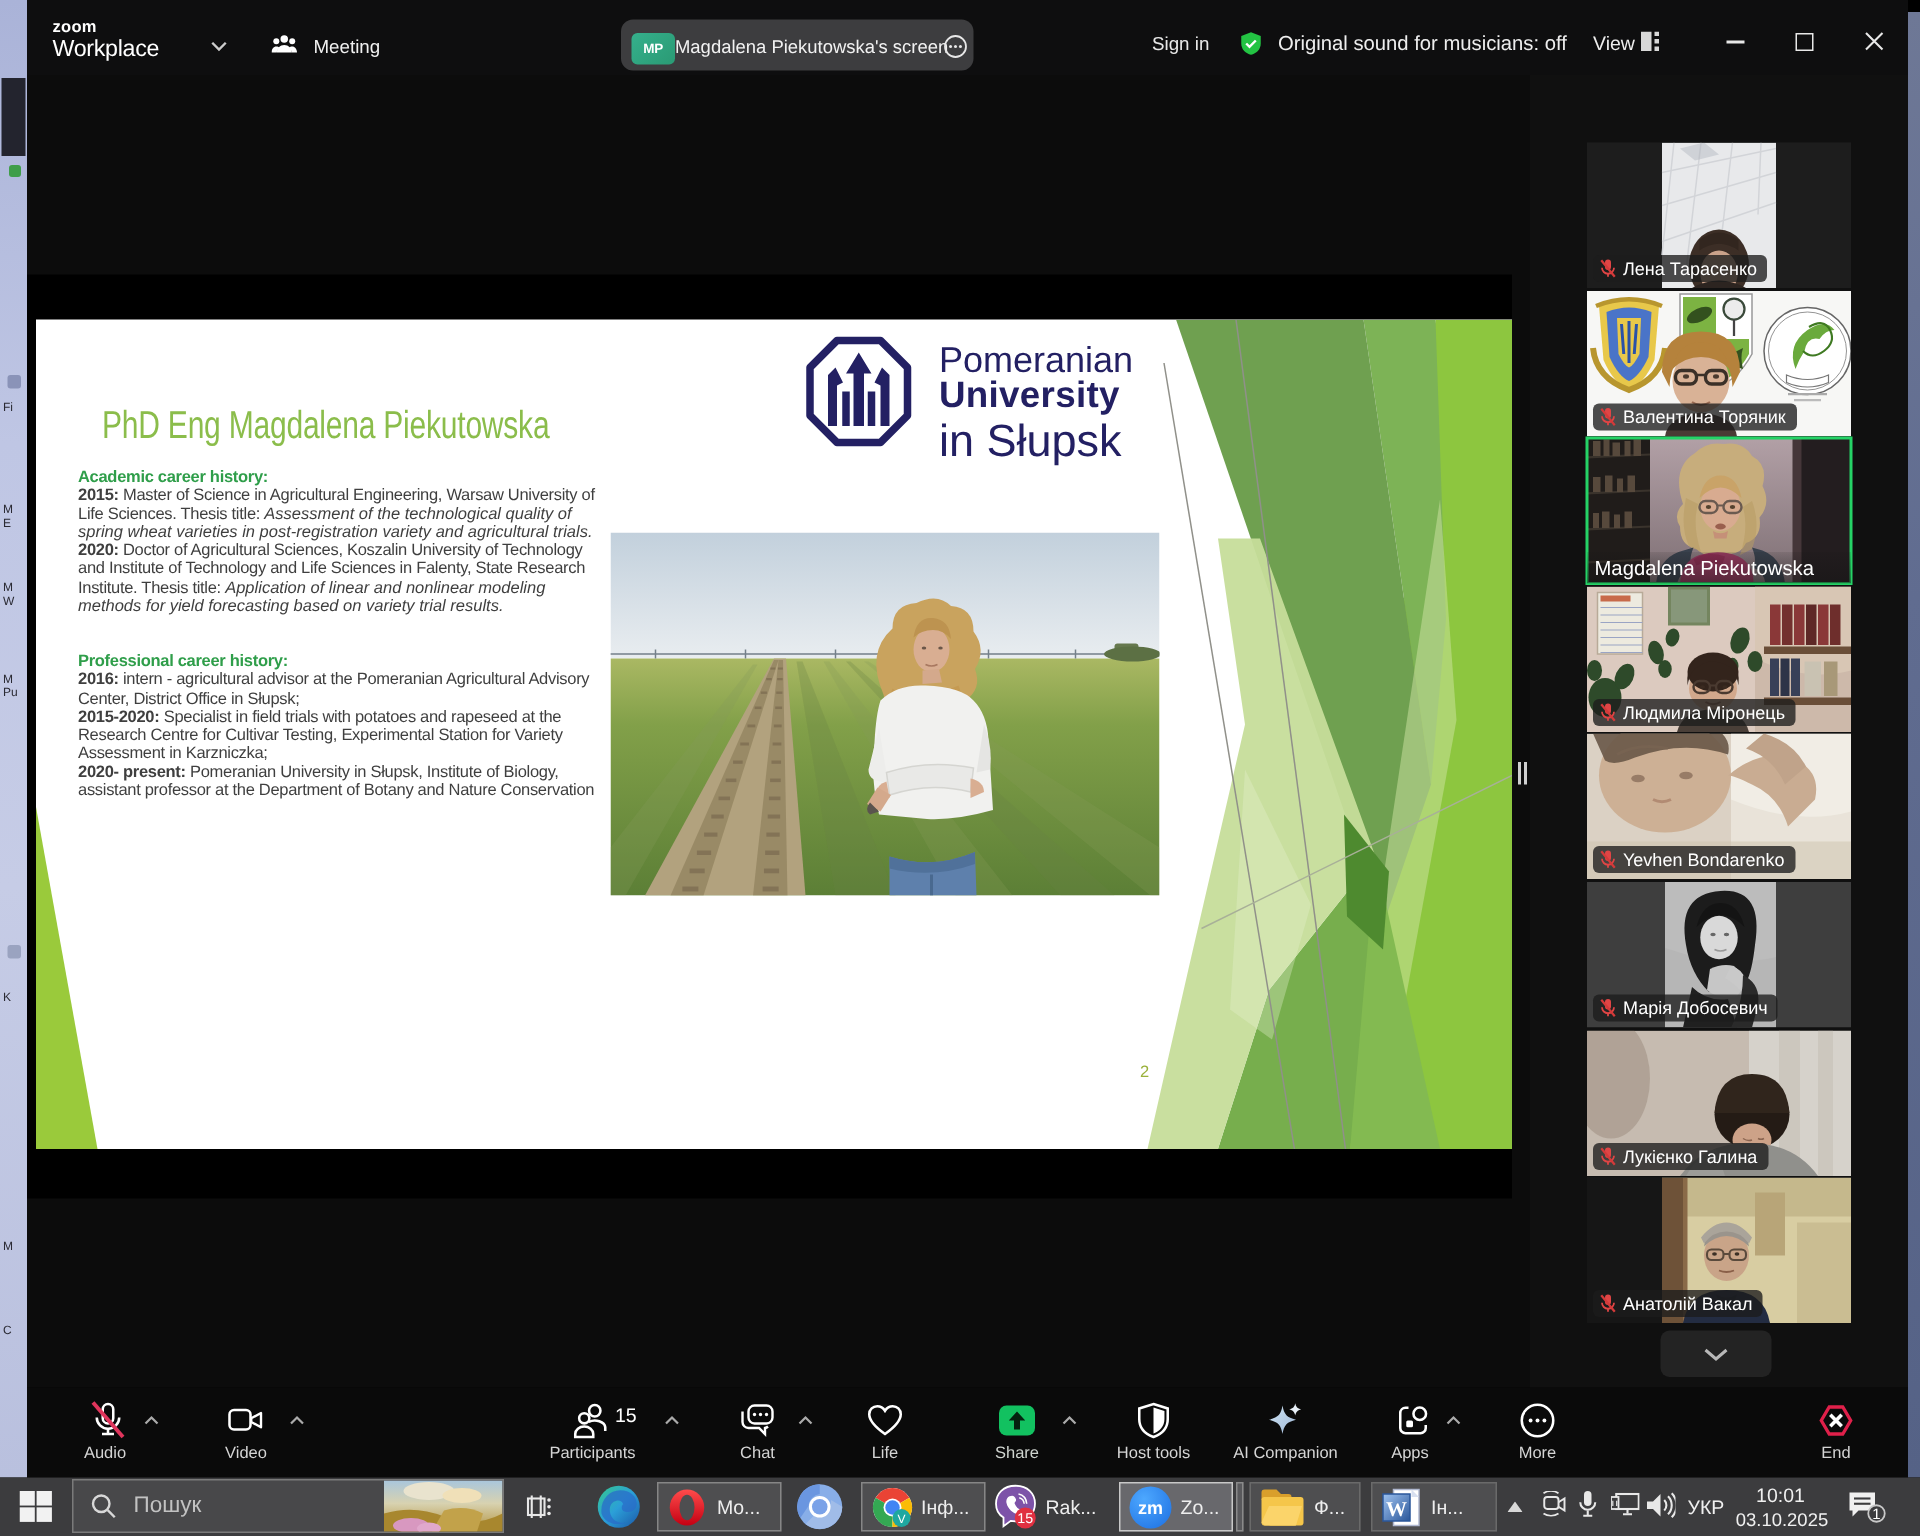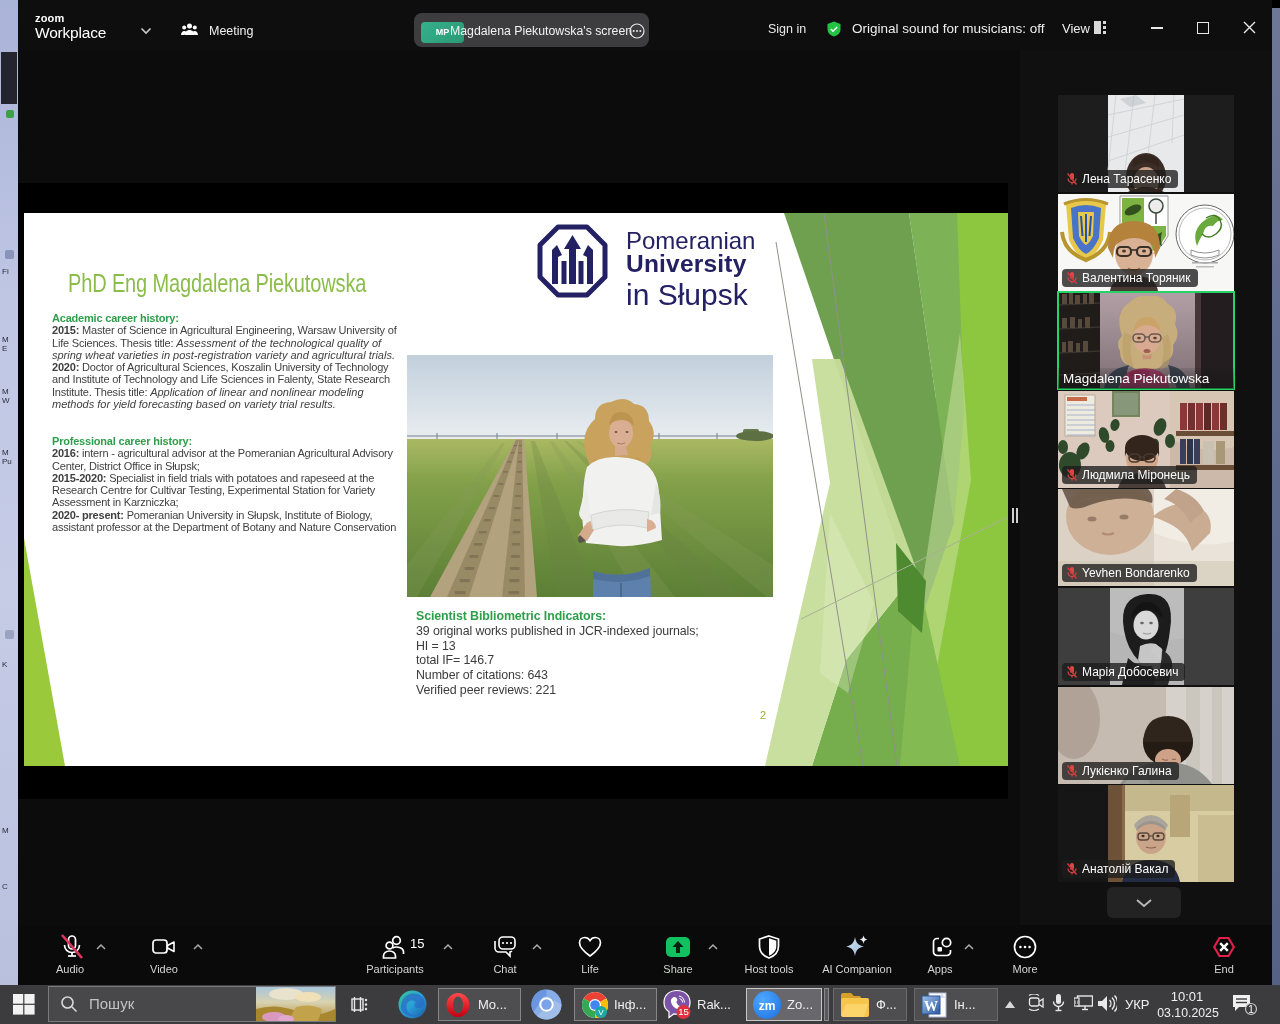--- a/index.html
+++ b/index.html
@@ -34,21 +34,21 @@
  <svg class="abs" style="left:163px;top:22px" width="17" height="16" viewBox="0 0 17 16" fill="#fff">
       <circle cx="8.5" cy="4" r="2.5"></circle>
       <path d="M3.5 13c0-2.8 2.2-5 5-5s5 2.2 5 5z"></path>
       <circle cx="3.2" cy="5.5" r="2"></circle>
       <path d="M0 13c0-2.2 1.4-4 3.2-4 .8 0 1.6.3 2.2.9-1 .8-1.7 1.9-1.9 3.1z"></path>
       <circle cx="13.8" cy="5.5" r="2"></circle>
       <path d="M17 13c0-2.2-1.4-4-3.2-4-.8 0-1.6.3-2.2.9 1 .8 1.7 1.9 1.9 3.1z"></path>
     </svg>
  <div class="abs" style="left:191px;top:24px;color:#f0f0f0;font-size:12.5px">Meeting</div>
  <div class="abs" style="left:396px;top:13px;width:235px;height:34px;background:#3d3d3f;border-radius:8px"></div>
- <div class="abs" style="left:403px;top:22px;width:43px;height:21px;border-radius:4px;background:linear-gradient(135deg,#35b08c,#2a9a74);color:#fff;font-size:9px;font-weight:bold;text-align:center;line-height:21px">MP</div>
+ <div class="abs" style="left:403px;top:22px;width:29px;height:21px;border-radius:4px;background:linear-gradient(135deg,#35b08c,#2a9a74);color:#fff;font-size:9px;font-weight:bold;text-align:center;line-height:21px">MP</div>
  <div class="abs" style="left:432px;top:24px;color:#f2f2f2;font-size:12.3px">Magdalena Piekutowska's screen</div>
  <svg class="abs" style="left:611px;top:23px" width="16" height="16" viewBox="0 0 16 16">
       <circle cx="8" cy="8" r="7" stroke="#e8e8e8" stroke-width="1.2" fill="none"></circle>
       <circle cx="4.7" cy="8" r="1" fill="#e8e8e8"></circle>
       <circle cx="8" cy="8" r="1" fill="#e8e8e8"></circle>
       <circle cx="11.3" cy="8" r="1" fill="#e8e8e8"></circle>
     </svg>
  <div class="abs" style="left:750px;top:22px;color:#e8e8e8;font-size:12.5px">Sign in</div>
  <svg class="abs" style="left:808px;top:21px" width="16" height="16" viewBox="0 0 16 16">
       <path d="M8 .5 14.5 3v5c0 4-3 6.7-6.5 7.5C4.5 14.7 1.5 12 1.5 8V3Z" fill="#23c343"></path>
@@ -99,28 +99,20 @@
  </div>
  <div class="abs slidetxt" id="blk2" style="left:28px;top:222px">
   <div class="sh">Professional career history:</div>
   <div><b>2016:</b> intern - agricultural advisor at the Pomeranian Agricultural Advisory</div>
   <div>Center, District Office in Słupsk;</div>
   <div><b>2015-2020:</b> Specialist in field trials with potatoes and rapeseed at the</div>
   <div>Research Centre for Cultivar Testing, Experimental Station for Variety</div>
   <div>Assessment in Karzniczka;</div>
   <div><b>2020- present:</b> Pomeranian University in Słupsk, Institute of Biology,</div>
   <div>assistant professor at the Department of Botany and Nature Conservation</div>
- </div>
- <div class="abs" id="blk4" style="left:392px;top:396px;font-size:12.4px;line-height:14.8px;color:#3c3c3c;letter-spacing:-.1px;white-space:nowrap">
-  <div style="color:#2f9e4a;font-weight:bold">Scientist Bibliometric Indicators:</div>
-  <div>39 original works published in JCR-indexed journals;</div>
-  <div>HI = 13</div>
-  <div>total IF= 146.7</div>
-  <div>Number of citations: 643</div>
-  <div>Verified peer reviews: 221</div>
  </div>
  <div class="abs" style="left:736px;top:496px;font-size:11px;color:#9ab13b">2</div>
  <svg class="abs" style="left:513px;top:11px" width="71" height="74" viewBox="0 0 71 74">
   <path d="M21 3 H50 L68 21 V53 L50 71 H21 L3 53 V21 Z" fill="none" stroke="#232063" stroke-width="5" stroke-linejoin="round"></path>
   <polygon points="35.5,11 44,25 39,25 39,60 32,60 32,25 27,25" fill="#232063"></polygon>
   <polygon points="15,26 20,21 25,31 21,33 21,60 15,60" fill="#232063"></polygon>
   <polygon points="56,26 51,21 46,31 50,33 50,60 56,60" fill="#232063"></polygon>
   <rect x="24.5" y="37" width="5" height="23" fill="#232063"></rect>
   <rect x="41.5" y="37" width="5" height="23" fill="#232063"></rect>
  </svg>

